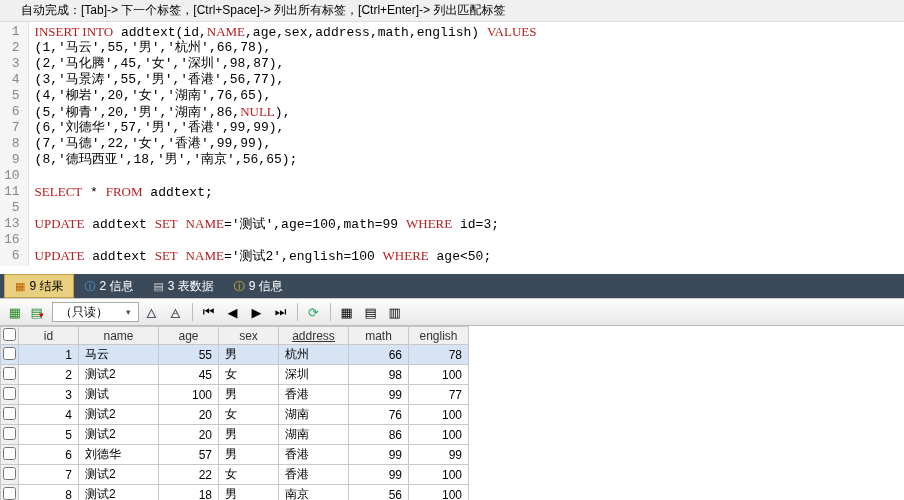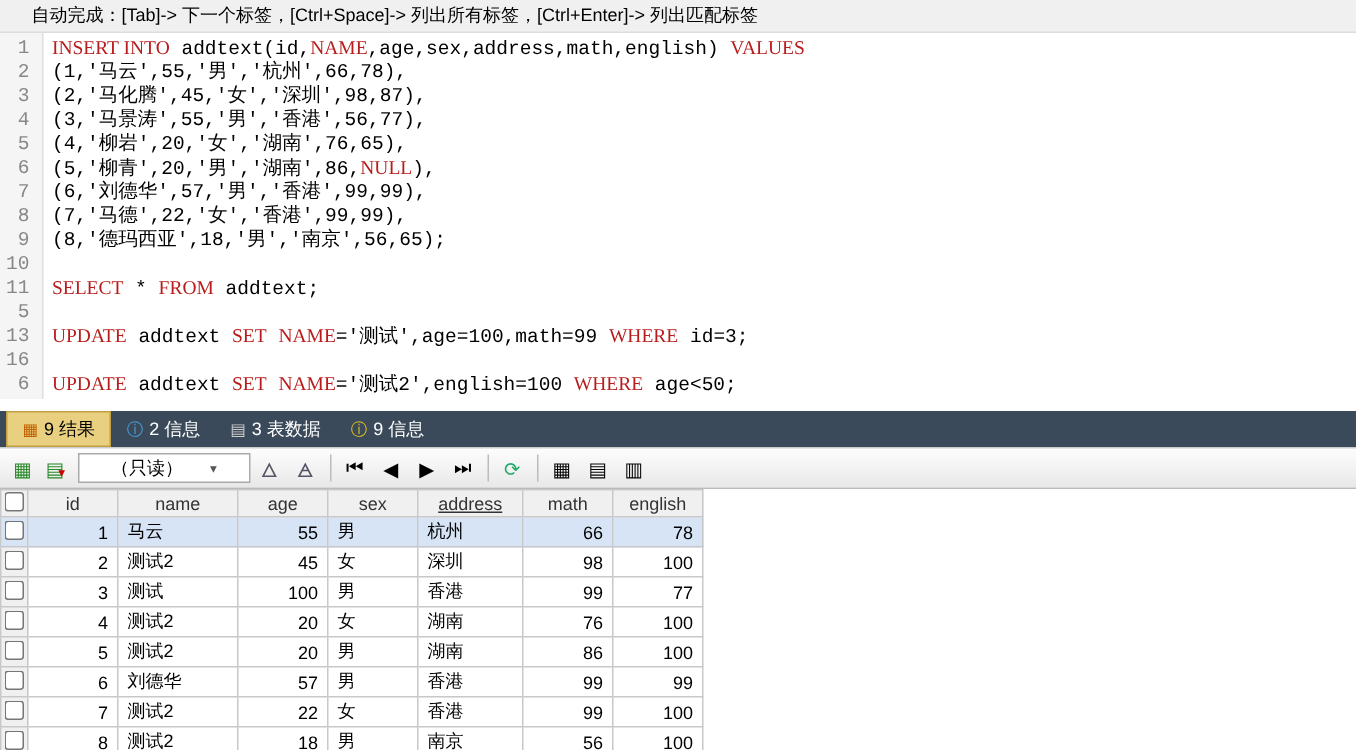--- a/index.html
+++ b/index.html
@@ -13,21 +13,21 @@
 .kw { color: #b91c1c; font-family: Liberation Serif, serif; }
 .str { color: #000000; }
 .ident { color: #000; }
 .tabs { background: #3a4a5a; display: flex; align-items: center; height: 24px; padding: 0 4px; margin-top: 8px; }
 .tab { display: flex; align-items: center; color: #fff; padding: 0 10px; height: 100%; cursor: pointer; font-size: 12px; }
 .tab.active { background: #e8d080; color: #000; border: 1px solid #c0a040; }
 .tab .icon { margin-right: 4px; font-size: 11px; }
 .toolbar { background: linear-gradient(#fdfdfd,#e8e8e8); border-top: 1px solid #ccc; border-bottom: 1px solid #bbb; height: 28px; display: flex; align-items: center; padding: 0 4px; gap: 2px; }
 .tool-btn { width: 22px; height: 22px; display: inline-flex; align-items: center; justify-content: center; border: 1px solid transparent; cursor: pointer; font-size: 13px; }
 .tool-sep { width: 1px; height: 18px; background: #bbb; margin: 0 3px; }
-.readonly-combo { display: inline-flex; align-items: center; border: 1px solid #aaa; background: #fff; height: 20px; padding: 0 21px; font-size: 12px; }
+.readonly-combo { display: inline-flex; align-items: center; border: 1px solid #aaa; background: #fff; height: 20px; padding: 0 7px; font-size: 12px; }
 .readonly-combo .dd { margin-left: 18px; font-size: 9px; color: #555; }
 .grid { border-collapse: collapse; font-size: 12px; }
 .grid th, .grid td { border: 1px solid #c8c8c8; padding: 1px 6px; height: 18px; }
 .grid th { background: #f0f0f0; text-align: center; font-weight: normal; color: #333; }
 .grid th.rowhdr, .grid td.rowhdr { background: #f0f0f0; width: 18px; text-align: center; padding: 0; }
 .grid td.rowhdr input { margin: 0; }
 .grid .num { text-align: right; }
 .grid tbody tr.sel td { background: #d6e4f5; }
 .grid tbody tr.sel td.idcell { border: 1px dotted #555; }
 .col-id { width: 60px; }

